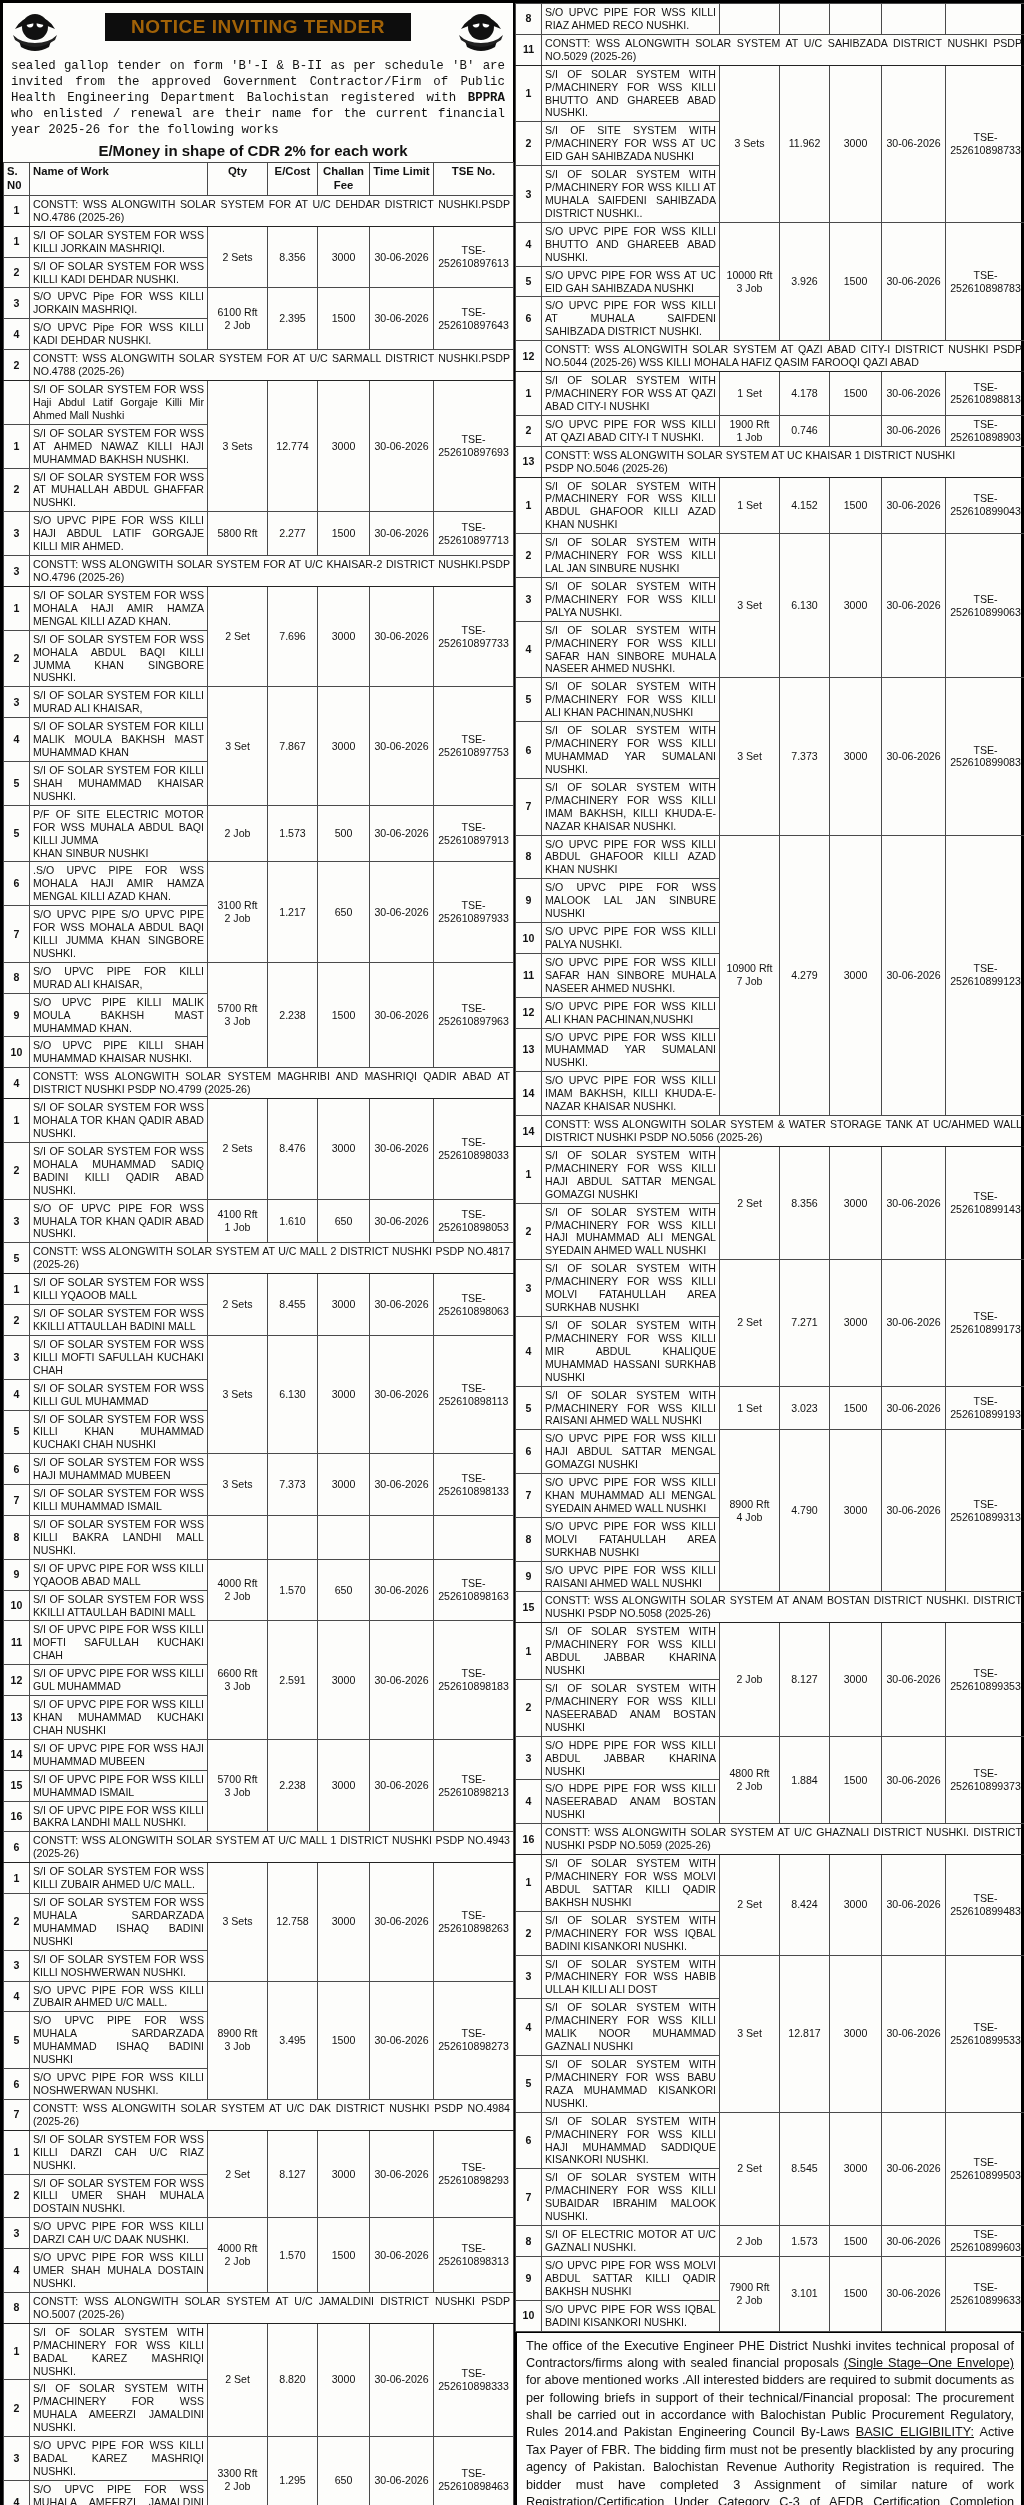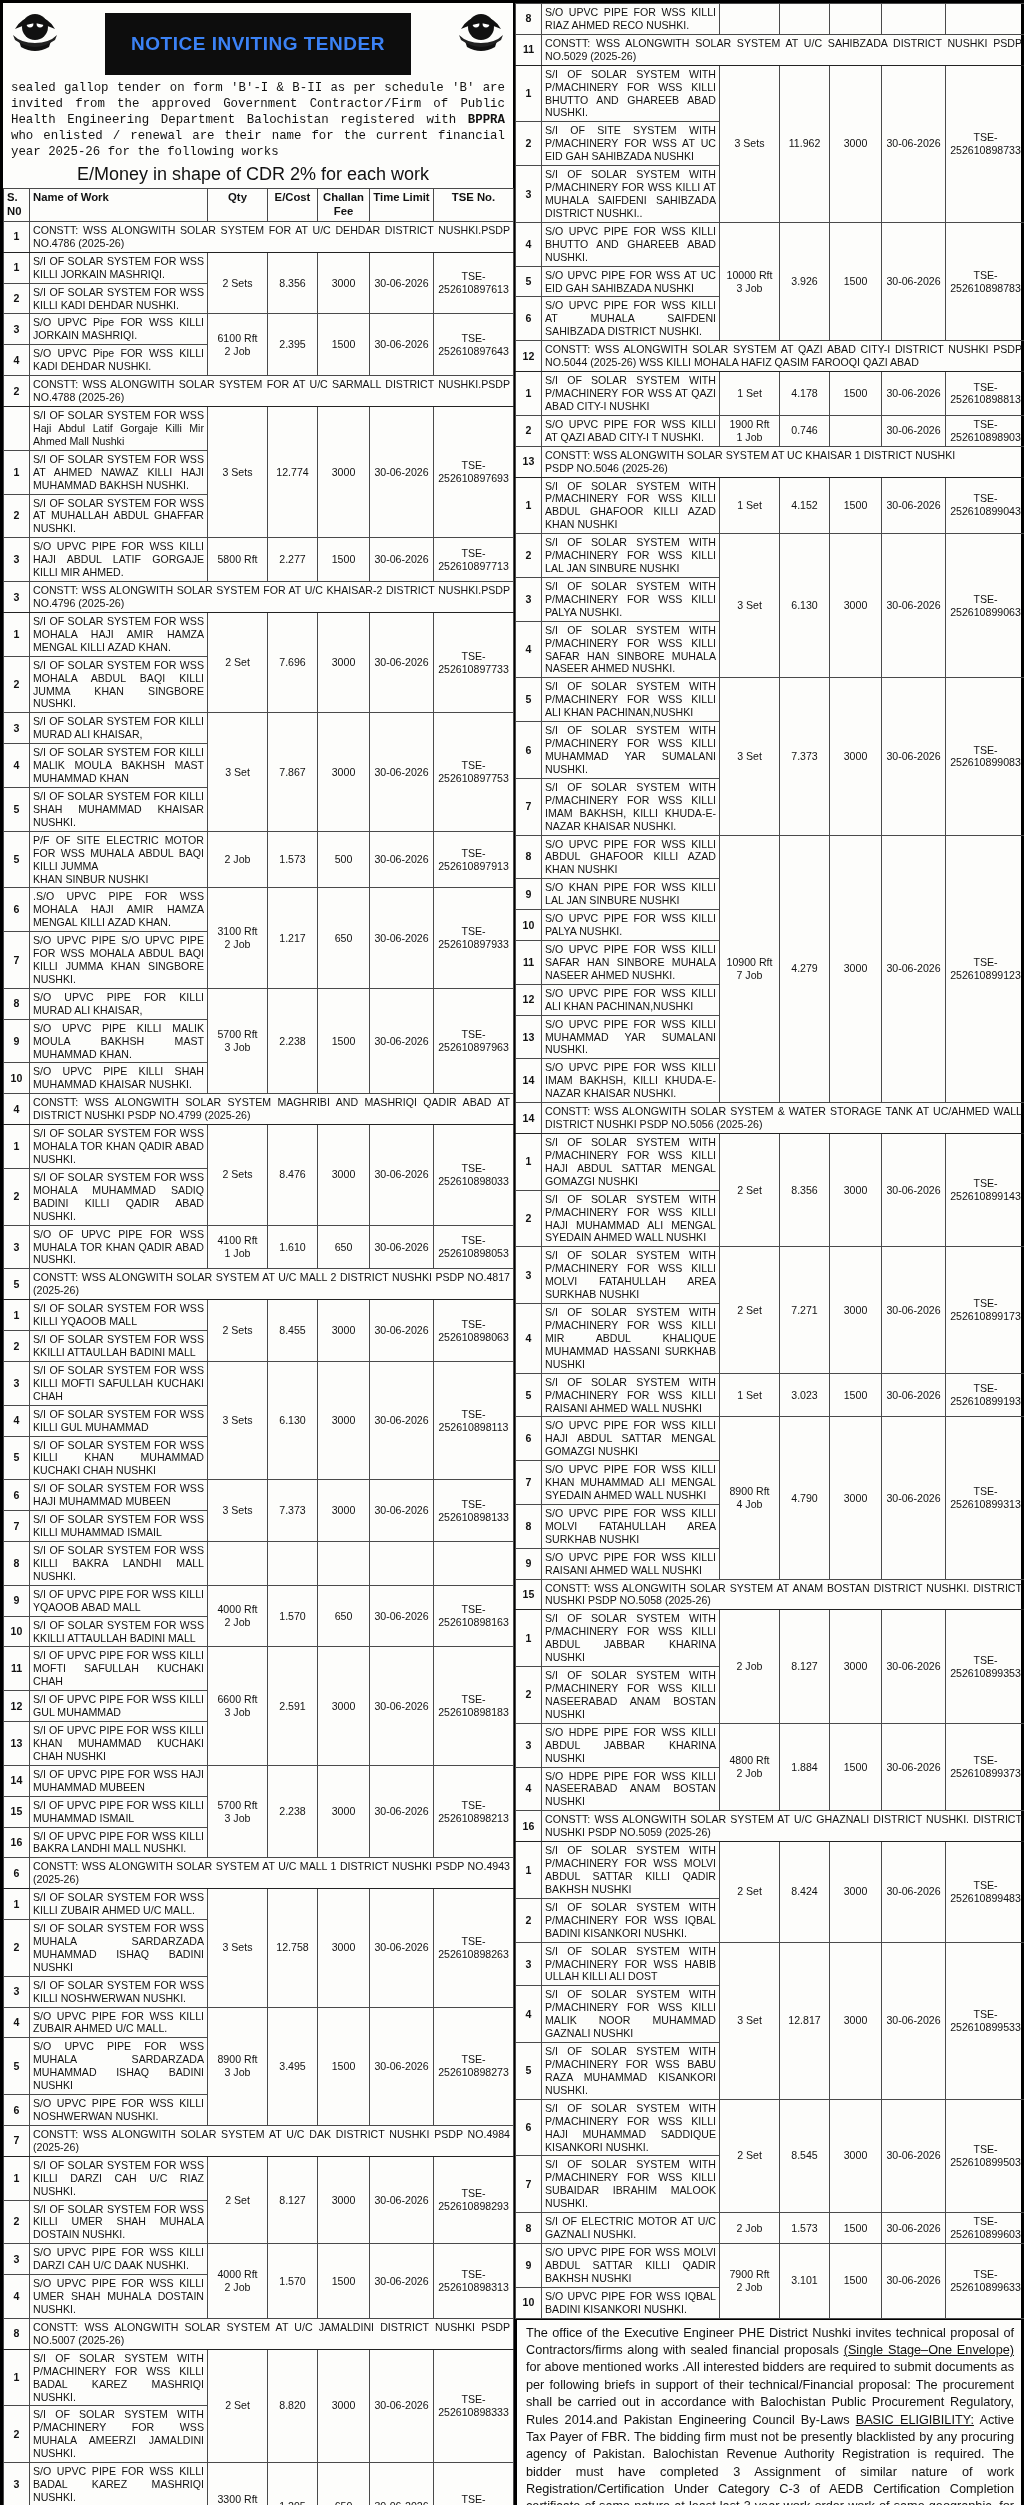--- a/index.html
+++ b/index.html
@@ -8,26 +8,26 @@
     font-family:"Liberation Sans", sans-serif;
     display:flex;box-sizing:border-box;border:3px solid #000;
   }
   .col{box-sizing:border-box;}
   .col.left{width:512px;border-right:2px solid #000;display:flex;flex-direction:column;padding:0;}
   .col.right{width:510px;display:flex;flex-direction:column;}
   
   .masthead{display:flex;align-items:flex-start;justify-content:space-between;padding:6px 6px 0 6px;}
   .emblem{width:52px;height:44px;flex:0 0 auto;}
   .title-bar{
-    background:#0d0d0d;color:#3b82f6;font-weight:bold;font-size:19px;letter-spacing:.5px;
-    padding:20px 26px;margin:4px 6px 0 6px;white-space:nowrap;
+    background:#0d0d0d;color:#a16207;font-weight:bold;font-size:19px;letter-spacing:.5px;
+    padding:3px 26px;margin:4px 6px 0 6px;white-space:nowrap;
   }
   .intro{font-size:12.4px;line-height:1.28;text-align:justify;margin:6px 8px 2px 8px;font-family:Liberation Mono, monospace;}
   .intro .b{font-weight:bold;}
-  .emoney{font-weight:normal;text-align:center;font-size:18px;margin:2px 10px 3px 0;}
+  .emoney{font-weight:bold;text-align:center;font-size:15px;margin:2px 10px 3px 0;}
   
   table.grid{border-collapse:collapse;table-layout:fixed;width:100%;}
   table.grid td,table.grid th{
     border:1px solid #4a4a4a;padding:2px 3px;font-size:10.6px;line-height:1.22;
     vertical-align:middle;white-space:pre-line;word-wrap:break-word;
   }
   table.grid th{font-weight:bold;text-align:left;vertical-align:top;font-size:11.3px;}
   table.grid th.c{text-align:center;}
   td.sn{font-weight:bold;text-align:center;vertical-align:top;}
   td.work{text-align:justify;vertical-align:top;}
@@ -639,21 +639,21 @@
             <td rowspan="7" class="num">10900 Rft
 7 Job</td>
             <td rowspan="7" class="num">4.279</td>
             <td rowspan="7" class="num">3000</td>
             <td rowspan="7" class="num">30-06-2026</td>
             <td rowspan="7" class="num">TSE-
 252610899123</td>
           </tr>
           <tr>
             <td class="sn">9</td>
-            <td class="work">S/O KHAN PIPE FOR WSS KILLI LAL JAN SINBURE NUSHKI</td>
+            <td class="work">S/O UPVC PIPE FOR WSS MALOOK LAL JAN SINBURE NUSHKI</td>
           </tr>
           <tr>
             <td class="sn">10</td>
             <td class="work">S/O UPVC PIPE FOR WSS KILLI PALYA NUSHKI.</td>
           </tr>
           <tr>
             <td class="sn">11</td>
             <td class="work">S/O UPVC PIPE FOR WSS KILLI SAFAR HAN SINBORE MUHALA NASEER AHMED NUSHKI.</td>
           </tr>
           <tr>

